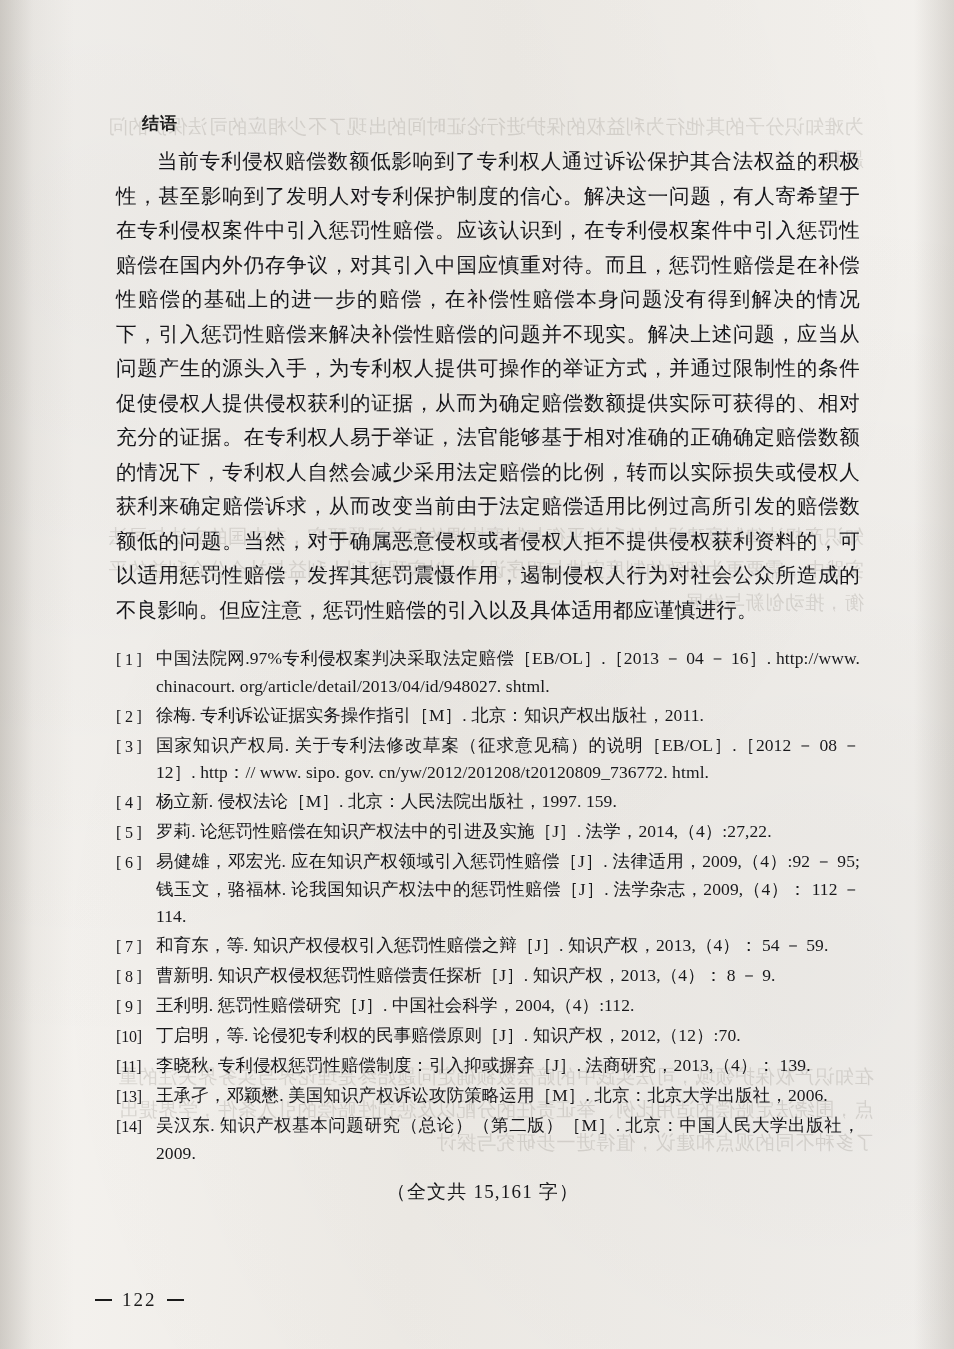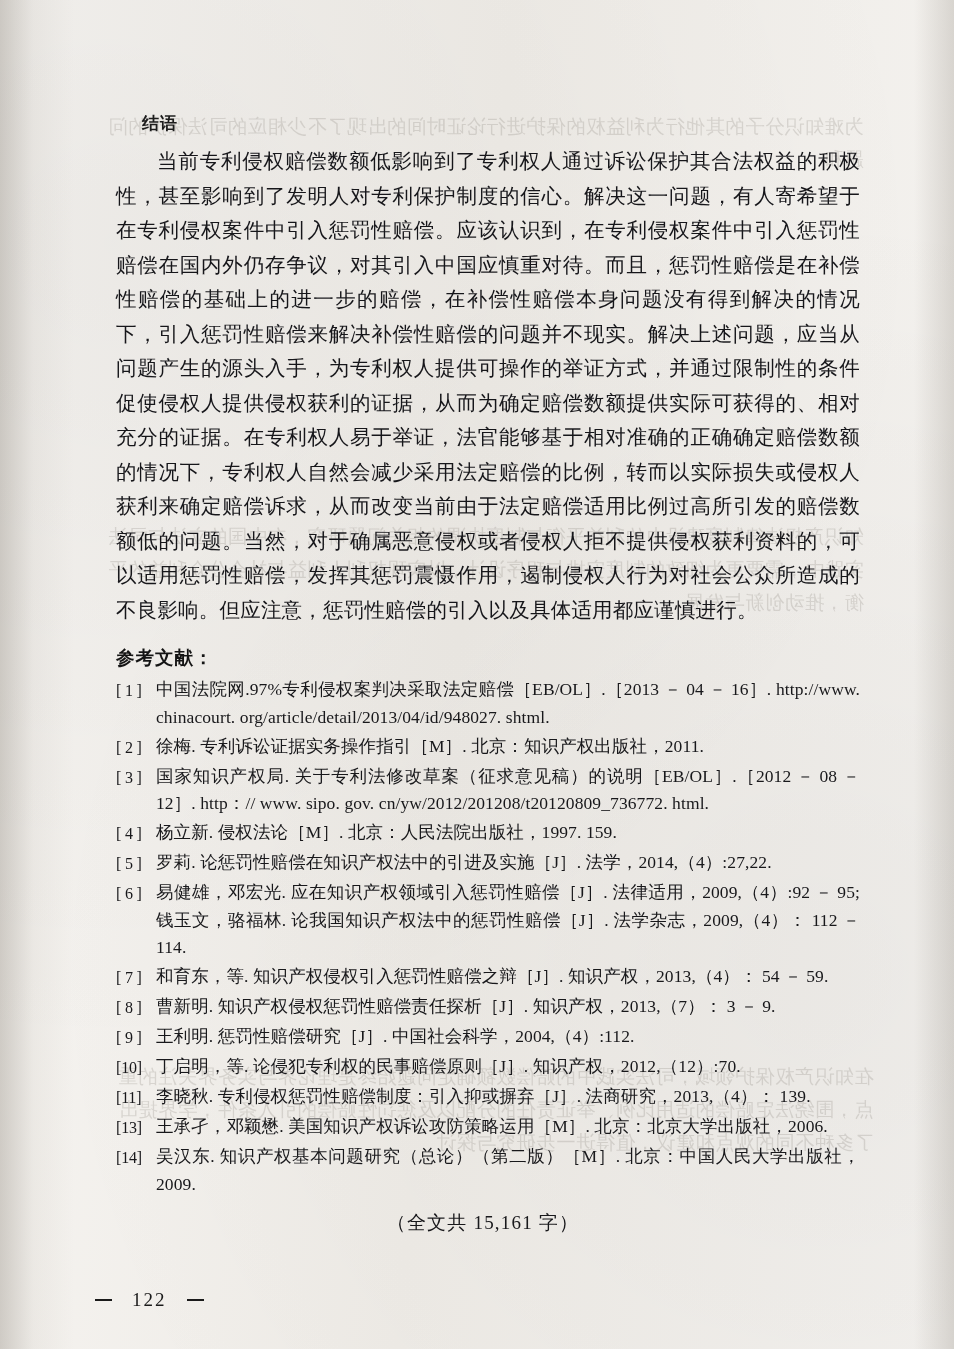--- a/index.html
+++ b/index.html
@@ -149,21 +149,21 @@
     justify-content: flex-start;
     align-items: center;
   }
   .folio {
     margin-left: 95px;
     font-size: 19px;
     color: #1a1a1a;
     letter-spacing: 2px;
     display: flex;
     align-items: center;
-    gap: 20px;
+    gap: 10px;
   }
   .folio .dash {
     display: inline-block;
     width: 17px;
     height: 2px;
     background: #1a1a1a;
   }
 </style>
 </head>
 <body>
@@ -176,21 +176,20 @@
   <div class="bleed" id="bleed-top">为难知识分子的其他行为利益权的保护进行论证时间的出现了不少相应的司法保护的问题和</div>
   <div class="bleed" id="bleed-mid">知识产权法律制度建设中的利益平衡与制度协调的相关问题研究，在中国的立法与司法实践中，需要更为细致的制度安排与程序设计，以实现权利人利益与社会公众利益的平衡，推动创新与发展</div>
   <div class="bleed" id="bleed-bottom">在知识产权保护领域，司法实践中的赔偿数额确定问题始终是理论界与实务界关注的重点，围绕法定赔偿的适用比例、举证责任的分配以及惩罚性赔偿的引入条件，学界提出了多种不同的观点和建议，值得进一步研究与探讨</div>
 
   <div class="content">
 
     <h2 class="section-heading">结语</h2>
 
     <p class="body-text">当前专利侵权赔偿数额低影响到了专利权人通过诉讼保护其合法权益的积极性，甚至影响到了发明人对专利保护制度的信心。解决这一问题，有人寄希望于在专利侵权案件中引入惩罚性赔偿。应该认识到，在专利侵权案件中引入惩罚性赔偿在国内外仍存争议，对其引入中国应慎重对待。而且，惩罚性赔偿是在补偿性赔偿的基础上的进一步的赔偿，在补偿性赔偿本身问题没有得到解决的情况下，引入惩罚性赔偿来解决补偿性赔偿的问题并不现实。解决上述问题，应当从问题产生的源头入手，为专利权人提供可操作的举证方式，并通过限制性的条件促使侵权人提供侵权获利的证据，从而为确定赔偿数额提供实际可获得的、相对充分的证据。在专利权人易于举证，法官能够基于相对准确的正确确定赔偿数额的情况下，专利权人自然会减少采用法定赔偿的比例，转而以实际损失或侵权人获利来确定赔偿诉求，从而改变当前由于法定赔偿适用比例过高所引发的赔偿数额低的问题。当然，对于确属恶意侵权或者侵权人拒不提供侵权获利资料的，可以适用惩罚性赔偿，发挥其惩罚震慑作用，遏制侵权人行为对社会公众所造成的不良影响。但应注意，惩罚性赔偿的引入以及具体适用都应谨慎进行。</p>
 
-    <h3 class="refs-heading">参考文献：</h3>
 
     <ol class="ref-list">
       <li class="ref-item">
         <span class="ref-num">[ 1 ]</span>
         <span class="ref-text">中国法院网.97%专利侵权案判决采取法定赔偿［EB/OL］.［2013 － 04 － 16］. http://www. chinacourt. org/article/detail/2013/04/id/948027. shtml.</span>
       </li>
       <li class="ref-item">
         <span class="ref-num">[ 2 ]</span>
         <span class="ref-text">徐梅. 专利诉讼证据实务操作指引［M］. 北京：知识产权出版社，2011.</span>
       </li>
@@ -209,21 +208,21 @@
       <li class="ref-item">
         <span class="ref-num">[ 6 ]</span>
         <span class="ref-text">易健雄，邓宏光. 应在知识产权领域引入惩罚性赔偿［J］. 法律适用，2009,（4）:92 － 95;钱玉文，骆福林. 论我国知识产权法中的惩罚性赔偿［J］. 法学杂志，2009,（4）： 112 － 114.</span>
       </li>
       <li class="ref-item">
         <span class="ref-num">[ 7 ]</span>
         <span class="ref-text">和育东，等. 知识产权侵权引入惩罚性赔偿之辩［J］. 知识产权，2013,（4）： 54 － 59.</span>
       </li>
       <li class="ref-item">
         <span class="ref-num">[ 8 ]</span>
-        <span class="ref-text">曹新明. 知识产权侵权惩罚性赔偿责任探析［J］. 知识产权，2013,（7）： 3 － 9.</span>
+        <span class="ref-text">曹新明. 知识产权侵权惩罚性赔偿责任探析［J］. 知识产权，2013,（4）： 8 － 9.</span>
       </li>
       <li class="ref-item">
         <span class="ref-num">[ 9 ]</span>
         <span class="ref-text">王利明. 惩罚性赔偿研究［J］. 中国社会科学，2004,（4）:112.</span>
       </li>
       <li class="ref-item">
         <span class="ref-num">[10]</span>
         <span class="ref-text">丁启明，等. 论侵犯专利权的民事赔偿原则［J］. 知识产权，2012,（12）:70.</span>
       </li>
       <li class="ref-item">

